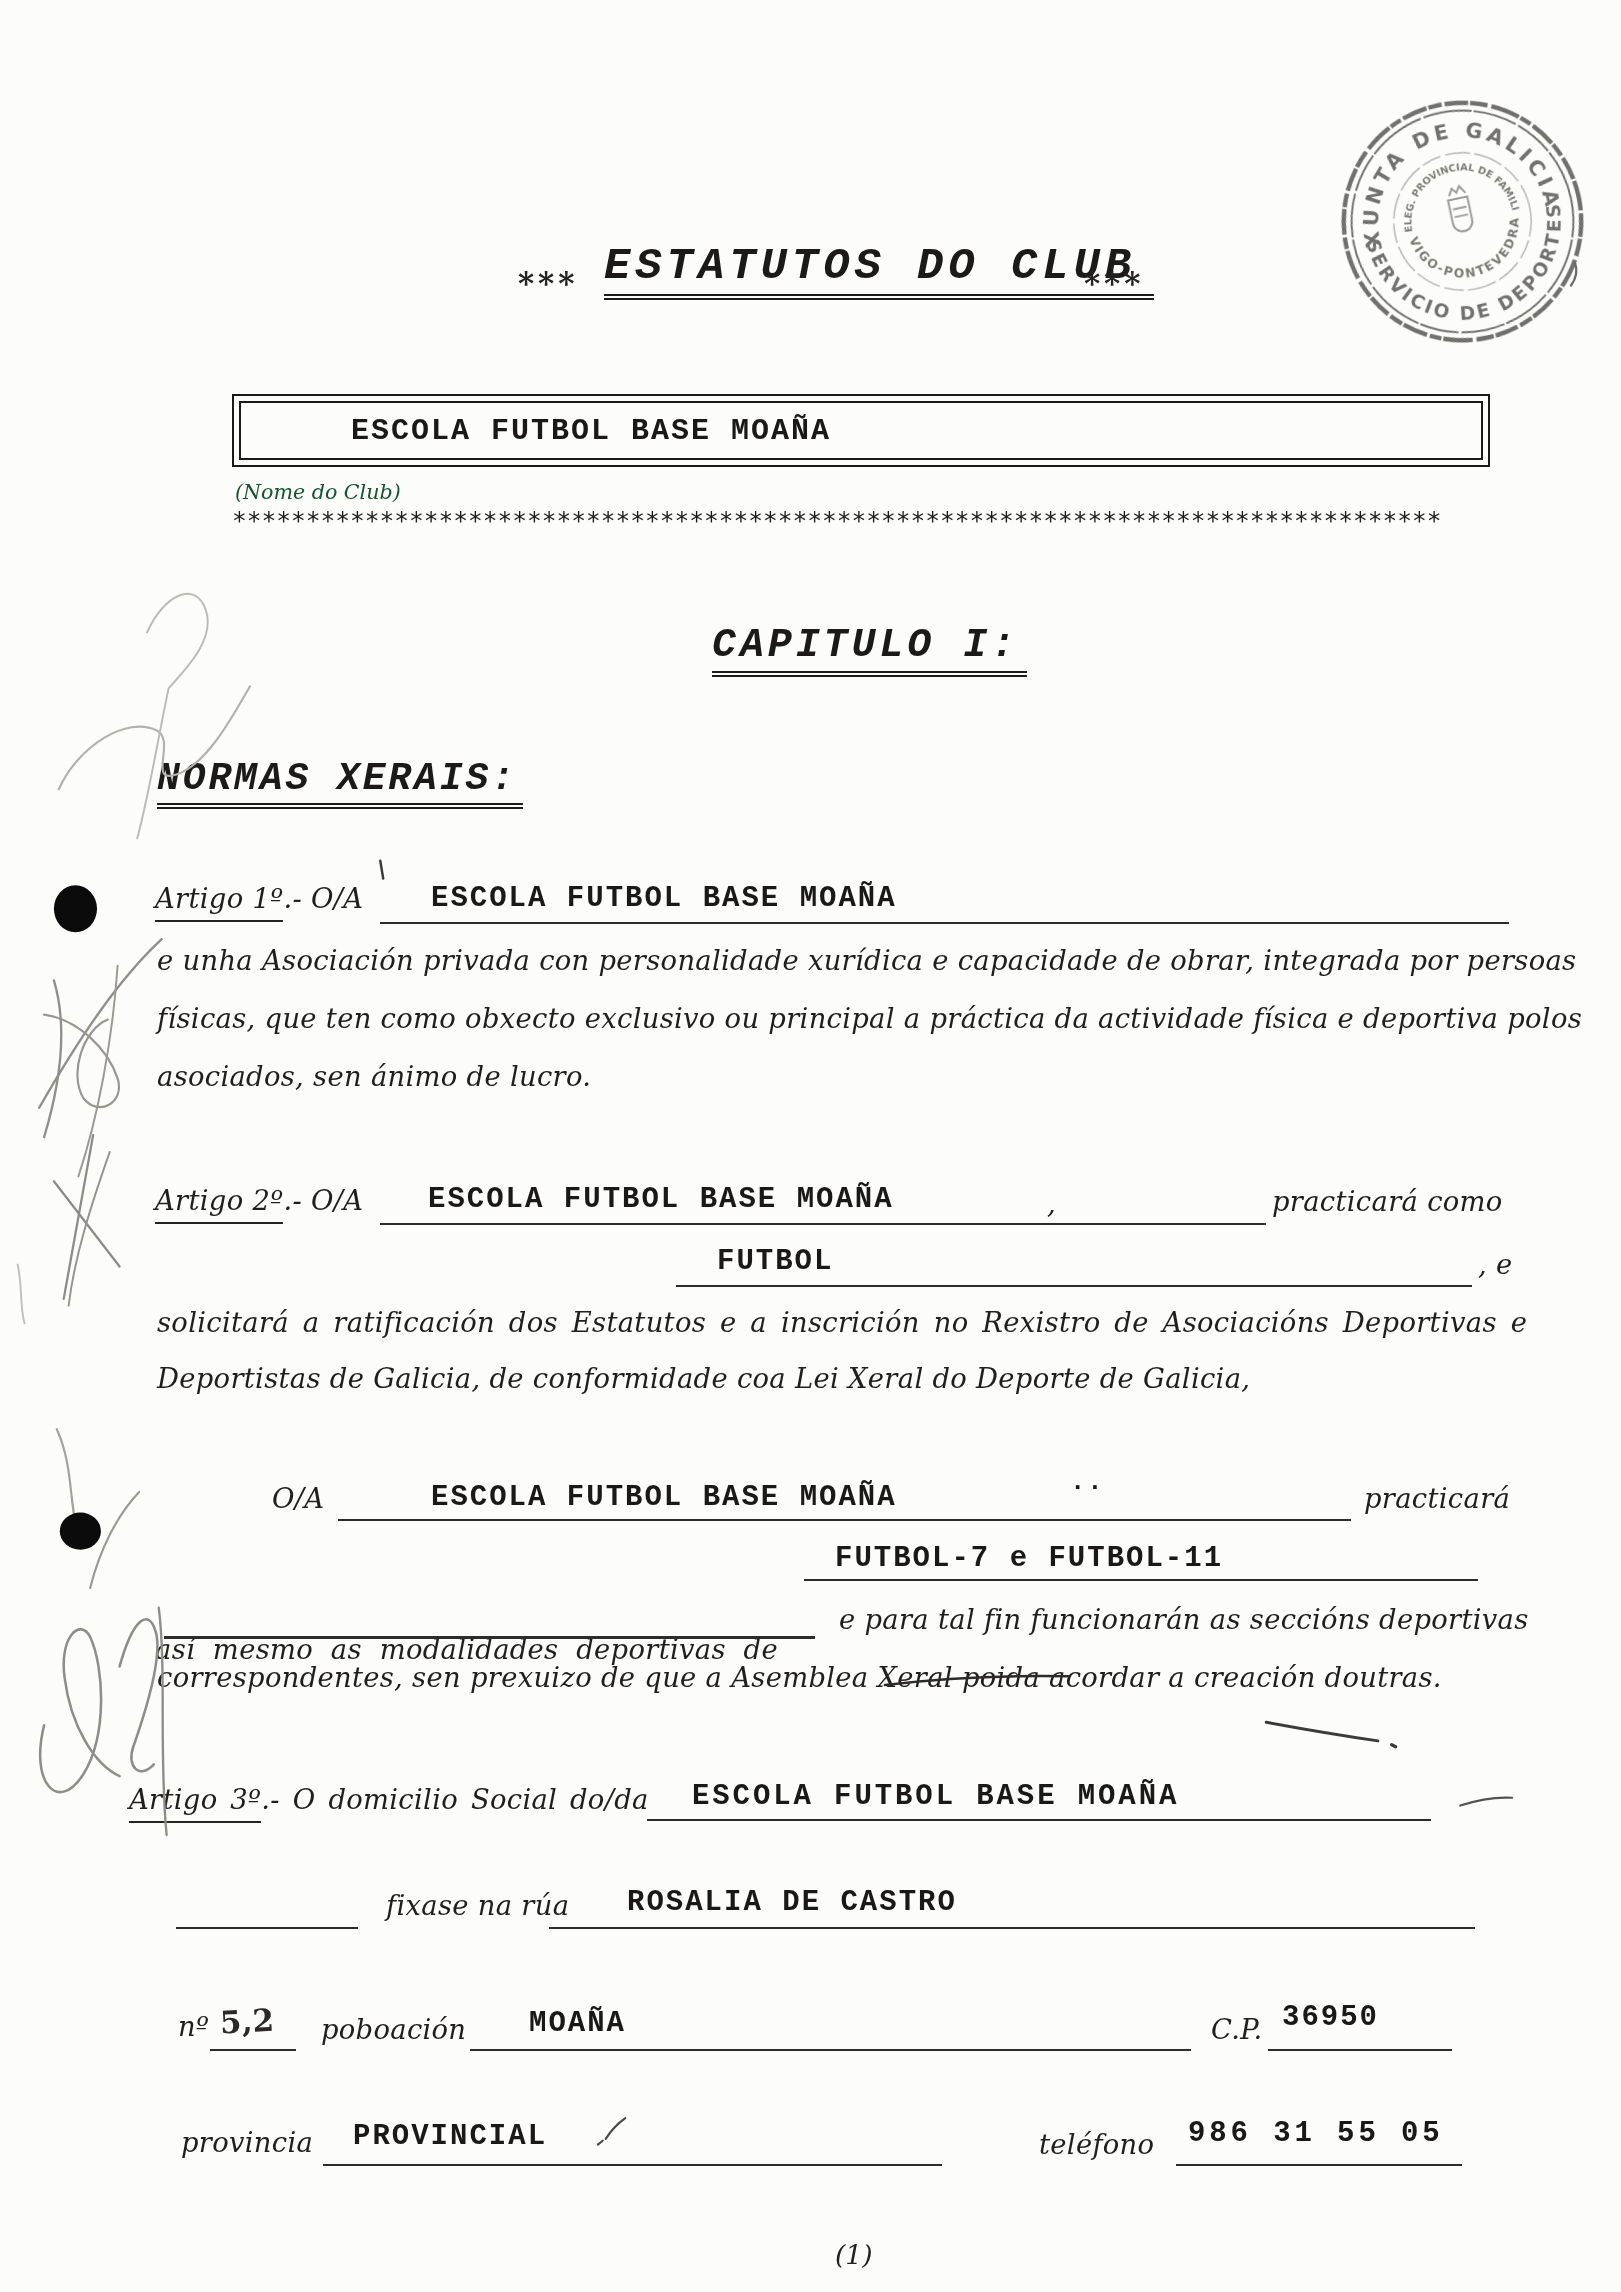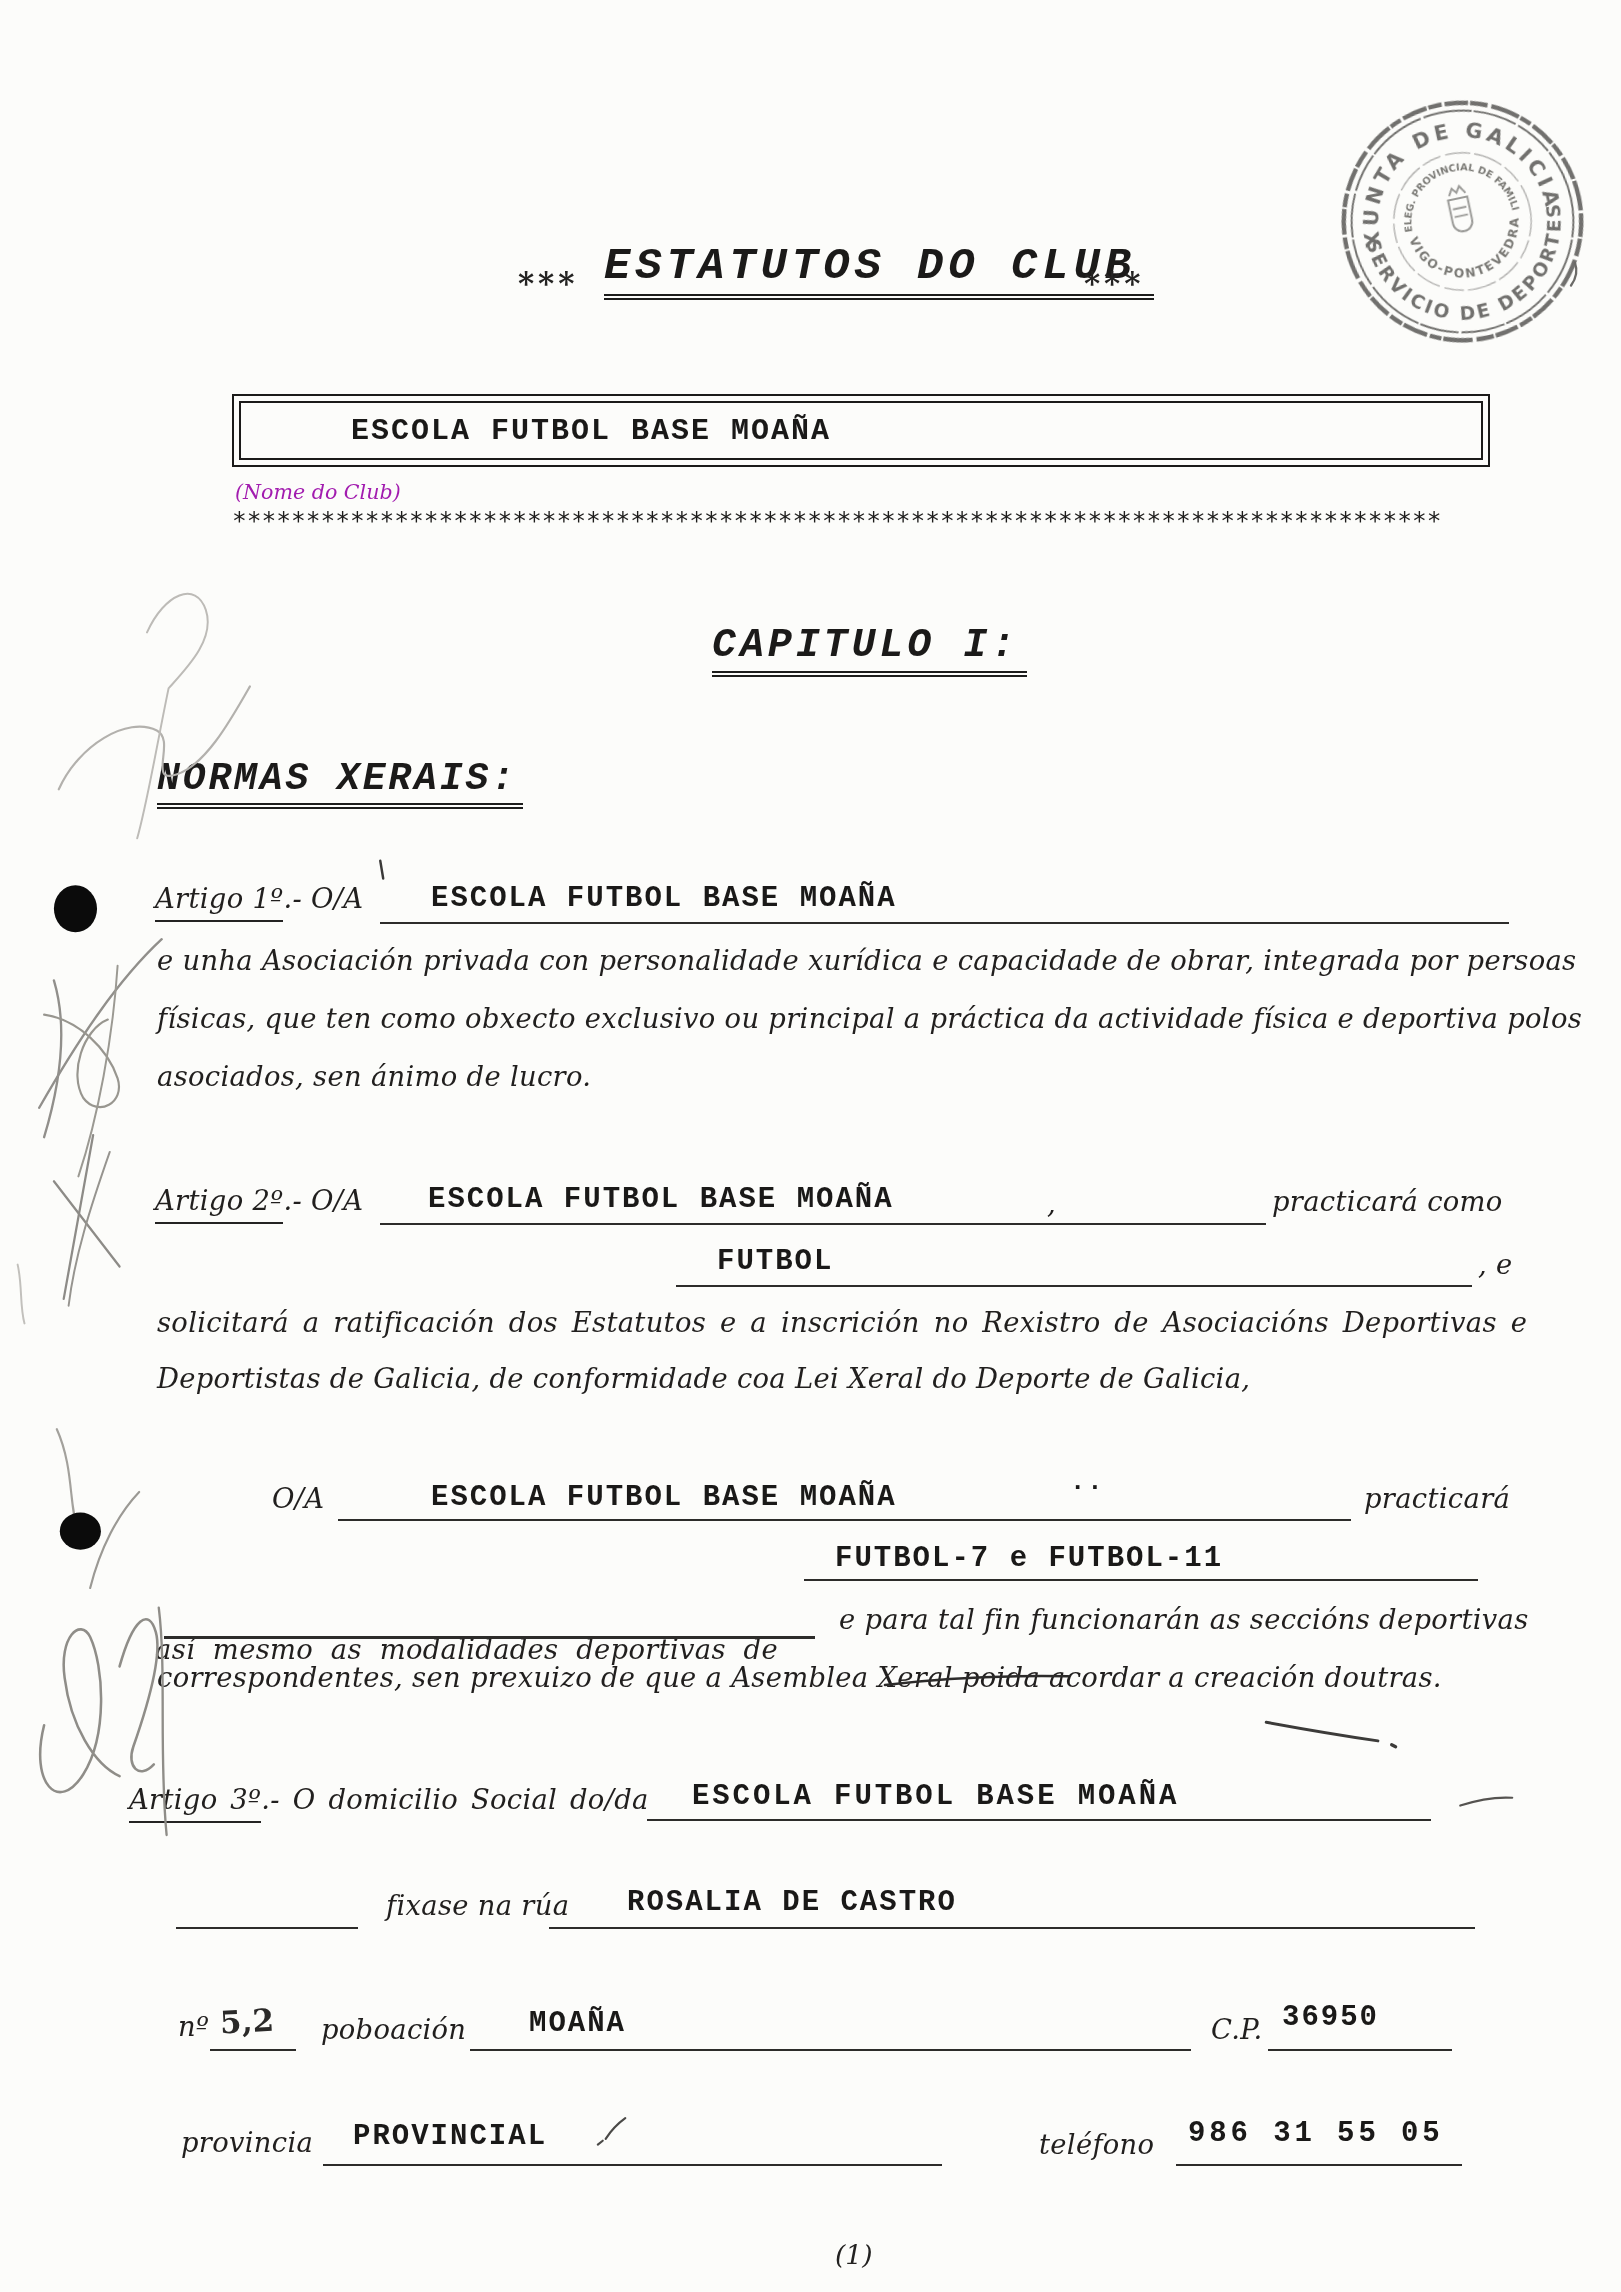--- a/index.html
+++ b/index.html
@@ -6,21 +6,21 @@
   .page{position:relative;width:1621px;height:2293px;margin:0 auto;background:#fcfcfa;overflow:hidden;}
   .abs{position:absolute;white-space:nowrap;}
   .body{font-family:"DejaVu Serif",serif;font-style:italic;font-size:27.4px;color:#211f1e;letter-spacing:0.3px;}
   .heading{font-family:"DejaVu Serif",serif;font-style:italic;font-weight:600;color:#1b1a19;}
   .h-dbl{border-bottom:6.9px double #1c1c1b;padding-bottom:3px;font-family:Liberation Mono, monospace;}
   .u{border-bottom:2.9px solid #242322;padding-bottom:6px;}
   .tw{font-family:"Liberation Mono","DejaVu Sans Mono",monospace;font-weight:700;font-size:29px;color:#1a1918;letter-spacing:2px;}
   .rule{position:absolute;height:0;border-top:2.5px solid #2d2c2a;}
   .rule.thick{border-top-width:3.4px;}
   .stars{font-family:"DejaVu Serif",serif;font-weight:700;font-size:31px;color:#242322;letter-spacing:3.9px;}
-  .caption{font-family:"DejaVu Serif",serif;font-style:italic;font-size:20.6px;color:#a21caf;}
+  .caption{font-family:"DejaVu Serif",serif;font-style:italic;font-size:20.6px;color:#14532d;}
   .sep{font-family:"DejaVu Sans Mono",monospace;font-size:24.5px;color:#1e1d1c;width:1208px;overflow:hidden;}
   .club-box{border:2.9px solid #1b1a19;}
   .club-box-inner{position:absolute;left:4.9px;top:4.9px;right:4.9px;bottom:4.9px;border:2px solid #1b1a19;display:flex;align-items:center;padding-left:110px;}
   .hand{font-family:"DejaVu Serif",serif;font-weight:700;font-size:31px;color:#2a2928;transform:rotate(-3deg);display:inline-block;}
   .pagenum{font-family:"DejaVu Serif",serif;font-style:italic;font-size:26.5px;color:#232221;}
   .stamp{position:absolute;left:1329px;top:88px;transform:rotate(-12deg);opacity:.78;filter:blur(0.4px);}
   .stamp-ring{font-family:"DejaVu Sans",sans-serif;font-weight:700;font-size:21px;letter-spacing:4px;fill:#4b4a47;}
   .stamp-ring-b{font-family:"DejaVu Sans",sans-serif;font-weight:700;font-size:19px;letter-spacing:3px;fill:#4b4a47;}
   .stamp-inner-t{font-family:"DejaVu Sans",sans-serif;font-weight:700;font-size:10px;fill:#55544f;}
   .stamp-inner-b{font-family:"DejaVu Sans",sans-serif;font-weight:700;font-size:12.5px;letter-spacing:2px;fill:#55544f;}

